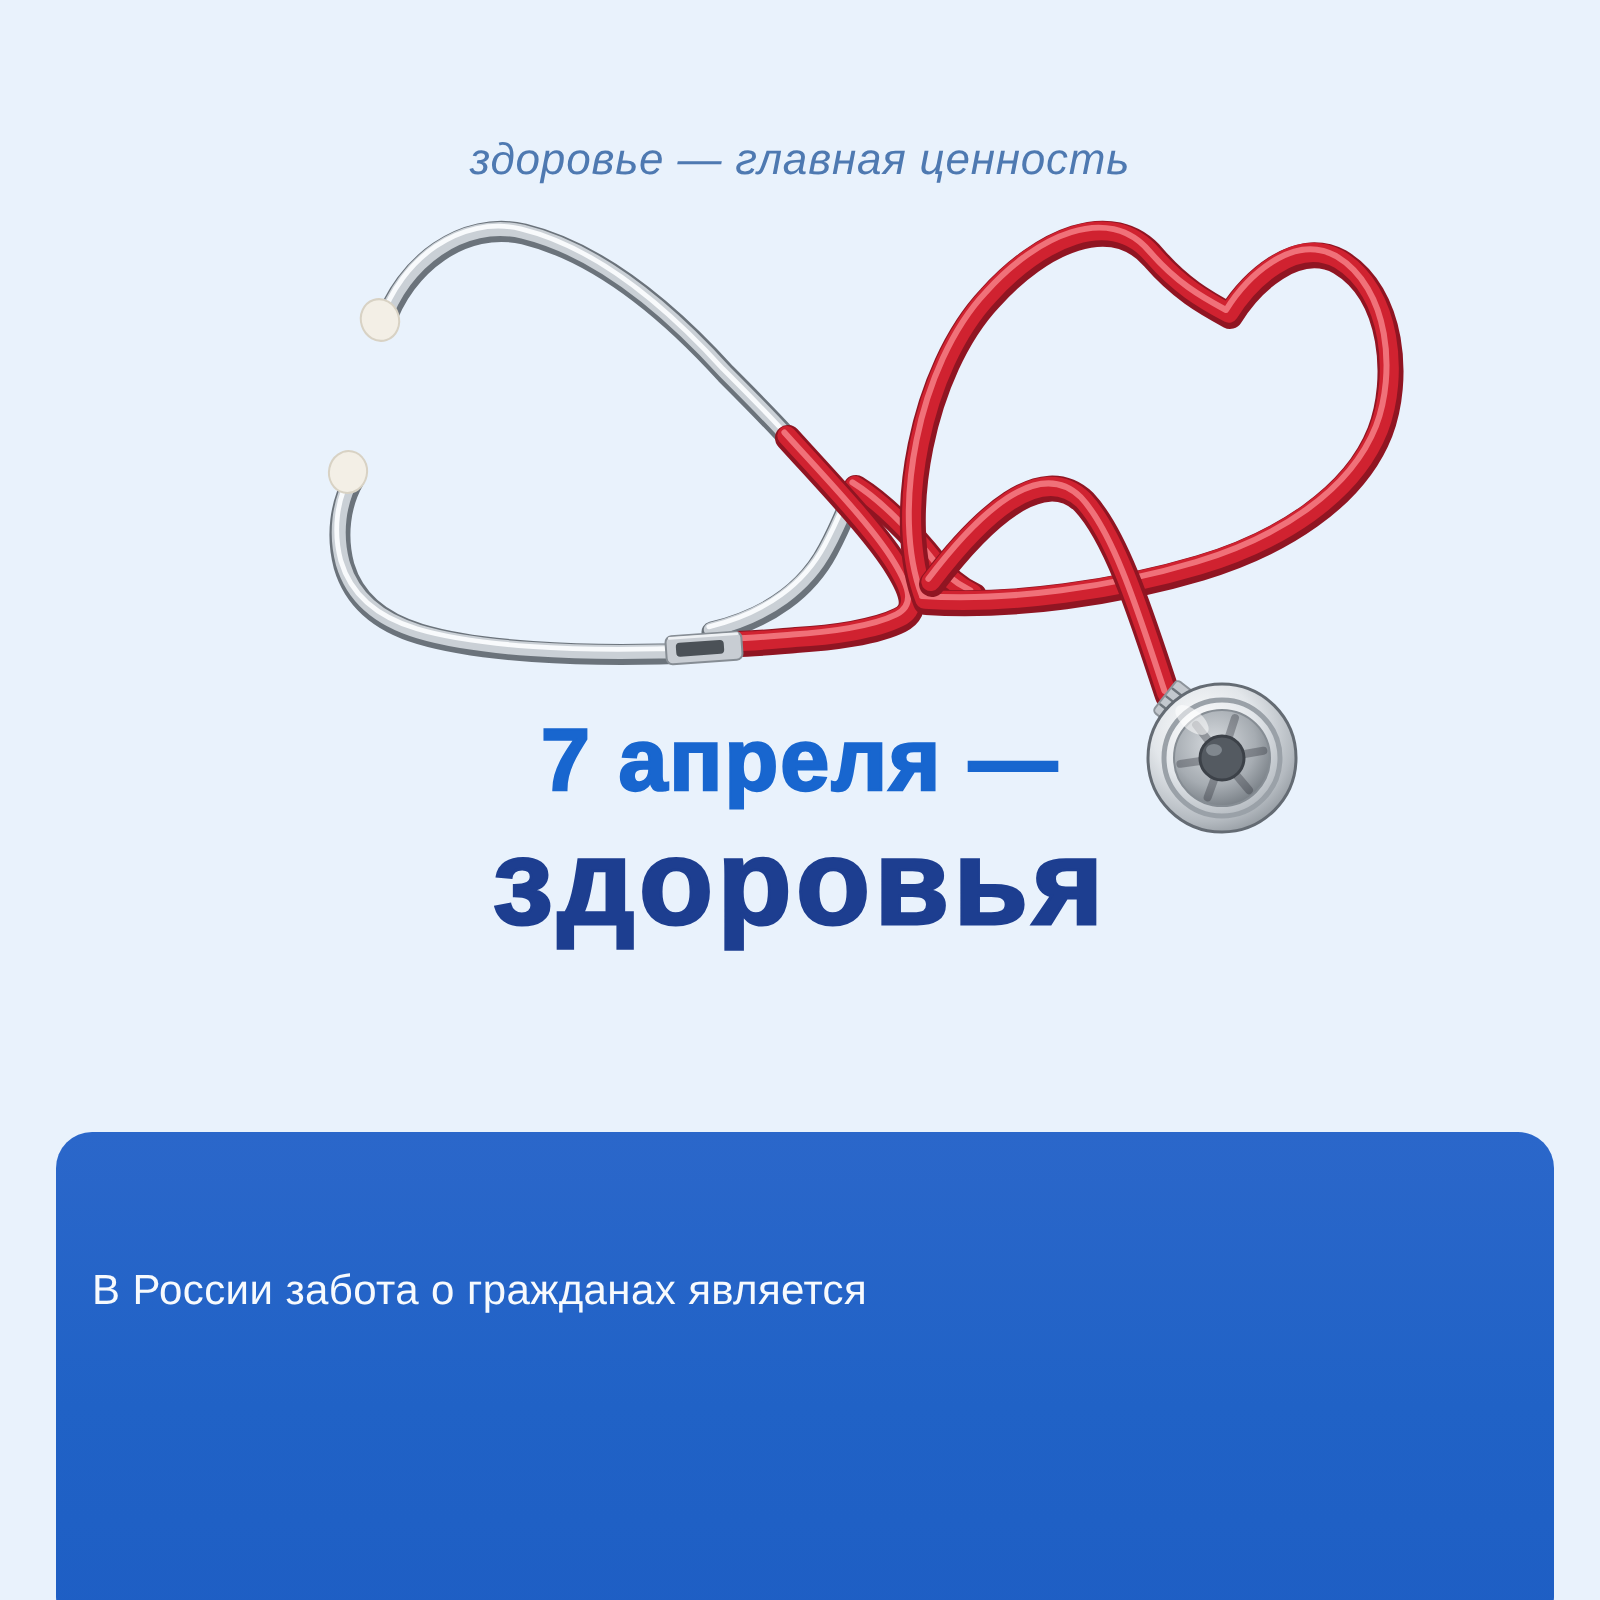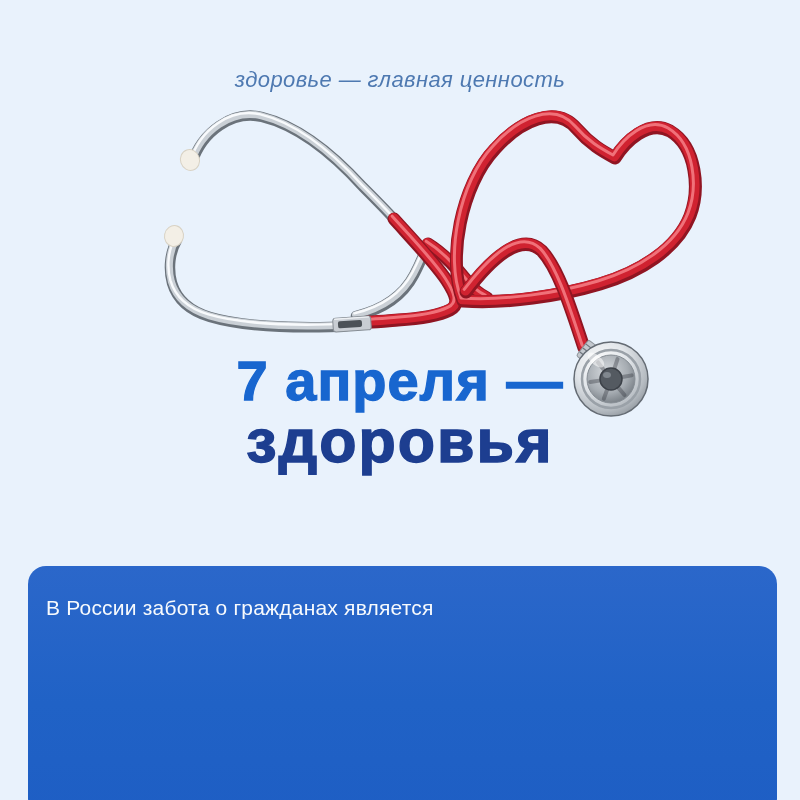--- a/index.html
+++ b/index.html
@@ -12,21 +12,21 @@
     position:absolute;top:42px;left:0;width:100%;
     text-align:center;font-style:italic;font-size:22px;font-weight:500;
     letter-spacing:.4px;color:#4e79b1;z-index:1;margin-top:25px;
   }
   .title{
     position:absolute;top:351px;left:0;width:100%;
     text-align:center;font-weight:700;z-index:2;
   }
   .title .line{line-height:60px;white-space:nowrap;}
   .title .t1{
-    font-size:56px;color:#1866cf;letter-spacing:1px;
+    font-size:44px;color:#1866cf;letter-spacing:1px;
     -webkit-text-stroke:1.3px #1866cf;
   }
   .title .t2{
     font-size:61px;color:#1d3e90;letter-spacing:2px;
     -webkit-text-stroke:1.4px #1d3e90;
   }
   .hero{position:absolute;top:0;left:0;z-index:3;pointer-events:none;}
   .hero path, .hero use, .hero line{fill:none;stroke-linecap:round;stroke-linejoin:round;}
   .chrome .s1{stroke:#6b737b;stroke-width:10.5;}
   .chrome .s2{stroke:#cad0d6;stroke-width:7;}
@@ -35,21 +35,21 @@
   .red .s2{stroke:#d02230;stroke-width:9.5;}
   .red .s3{stroke:#f37a82;stroke-width:3;opacity:.9;}
   .card{
     position:absolute;left:28px;top:566px;width:749px;height:250px;
     border-radius:18px;z-index:4;
     background:linear-gradient(180deg,#2b67ca 0%,#2062c6 55%,#1e5ec4 100%);
     box-sizing:border-box;padding:27px 24px 0 18px;
     color:#f7fafd;font-size:21px;line-height:30px;letter-spacing:.2px;
   }
   .card .para{margin:0 0 21px 0;}
-  .card .cline{white-space:nowrap;}
+  .card .cline{white-space:nowrap;margin-top:38px;}
 </style>
 </head>
 <body>
 
 <div class="poster">
 
   <div class="tagline">здоровье — главная ценность</div>
 
   <div class="title">
     <div class="line t1">7 апреля —</div>

